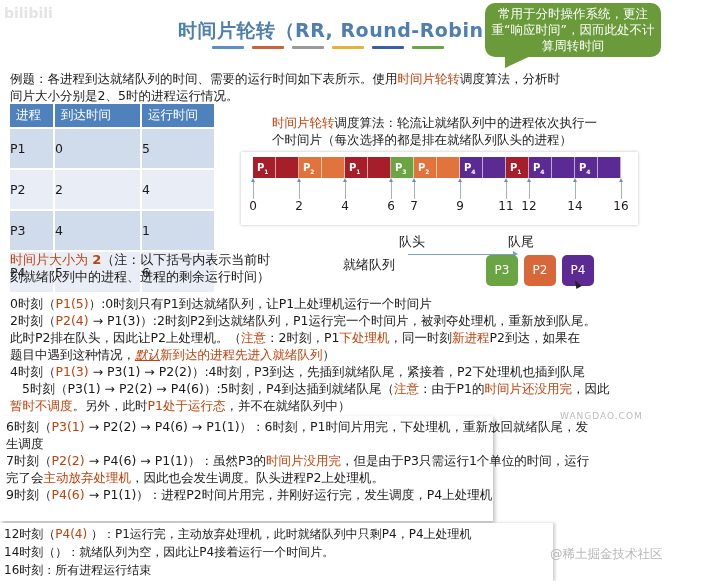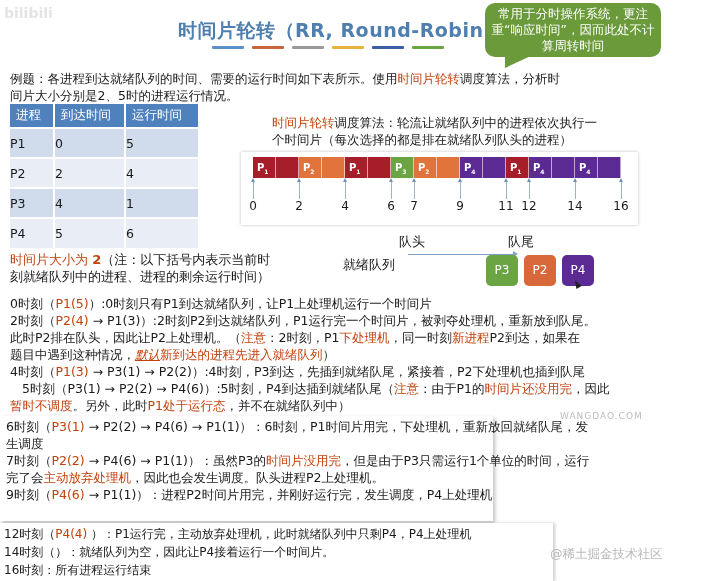--- a/index.html
+++ b/index.html
@@ -8,21 +8,21 @@
   .abs { position: absolute; }
   .red { color: #c2410c; }
   .title { left: 178px; top: 18px; font-size: 19px; color: #4f7fae; font-weight: bold; white-space: nowrap; letter-spacing: 0.5px; }
   .title-rule { left: 212px; top: 46px; display: flex; gap: 8px; }
   .title-rule span { display: block; width: 32px; height: 3px; border-radius: 1px; }
   .bubble { left: 485px; top: 3px; width: 176px; height: 54px; background: #6a9a3a; border-radius: 10px; color: #ffffff; font-size: 12.5px; line-height: 16px; text-align: center; padding: 3px 6px; }
   .bubble-tail { left: 505px; top: 54px; width: 0; height: 0; border-left: 0 solid transparent; border-right: 30px solid transparent; border-top: 14px solid #6a9a3a; }
   .para { font-size: 12.5px; line-height: 17px; white-space: nowrap; }
   table.proc { left: 10px; top: 104px; border-collapse: collapse; font-size: 12.5px; text-align: left; }
   table.proc th { background: #4f81bd; color: #ffffff; font-weight: normal; height: 24px; padding: 0 6px; border-right: 2px solid #ffffff; }
-  table.proc td { height: 30px; border-right: 2px solid #ffffff; border-top: 2px solid #ffffff; }
+  table.proc td { height: 41px; border-right: 2px solid #ffffff; border-top: 2px solid #ffffff; }
   table.proc tr.odd td { background: #d0dbec; }
   table.proc tr.even td { background: #e9eef6; }
   .algo { left: 272px; top: 114px; font-size: 12.5px; line-height: 17px; width: 390px; }
   .gantt-box { left: 241px; top: 152px; width: 397px; height: 73px; background: #ffffff; box-shadow: 0 0 3px rgba(0,0,0,0.25); }
   .gantt-bar { left: 253px; top: 157px; height: 21px; display: flex; }
   .seg { width: 23px; height: 21px; border-right: 1px solid rgba(255,255,255,0.6); color: #ffffff; font-size: 10px; font-weight: bold; line-height: 21px; padding-left: 4px; }
   .seg sub { font-size: 6px; }
   .tick { width: 1px; height: 18px; background: #9fb4c8; top: 181px; }
   .tick::before { content: ""; position: absolute; left: -2px; top: -3px; border-left: 2.5px solid transparent; border-right: 2.5px solid transparent; border-bottom: 4px solid #6f8fb3; }
   .tick-label { top: 199px; font-size: 12px; transform: translateX(-50%); }
@@ -57,21 +57,21 @@
 
 <div class="abs para" style="left:10px; top:70px;">
   <span>例题：各进程到达就绪队列的时间、需要的运行时间如下表所示。使用</span><span class="red">时间片轮转</span><span>调度算法，分析时</span>
 </div>
 <div class="abs para" style="left:10px; top:87px;text-align:right;">间片大小分别是2、5时的进程运行情况。</div>
 
 <table class="abs proc">
   <thead>
     <tr>
       <th style="width:44px">进程</th>
-      <th style="width:71px">到达时间</th>
+      <th style="width:87px">到达时间</th>
       <th style="width:74px">运行时间</th>
     </tr>
   </thead>
   <tbody>
     <tr class="odd">
       <td>P1</td>
       <td>0</td>
       <td>5</td>
     </tr>
     <tr class="even">

